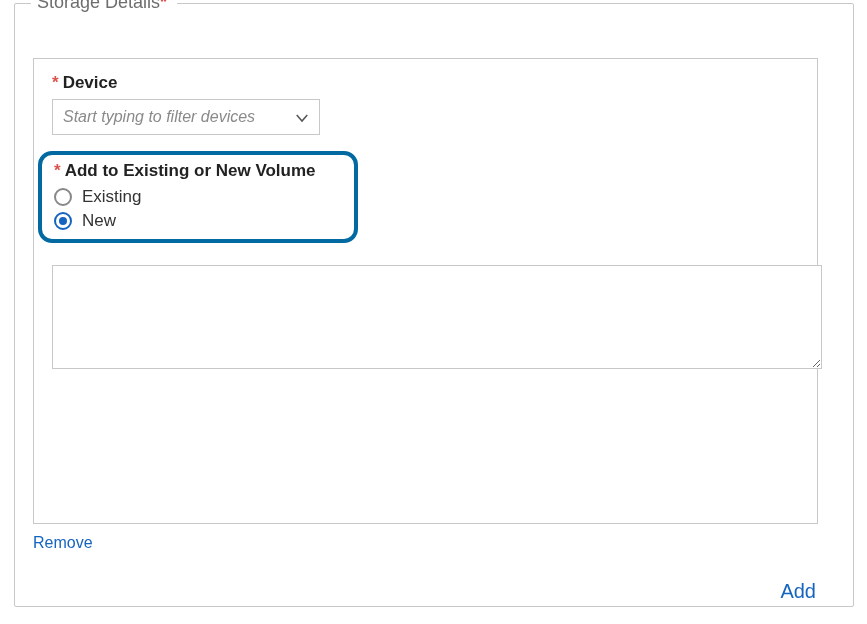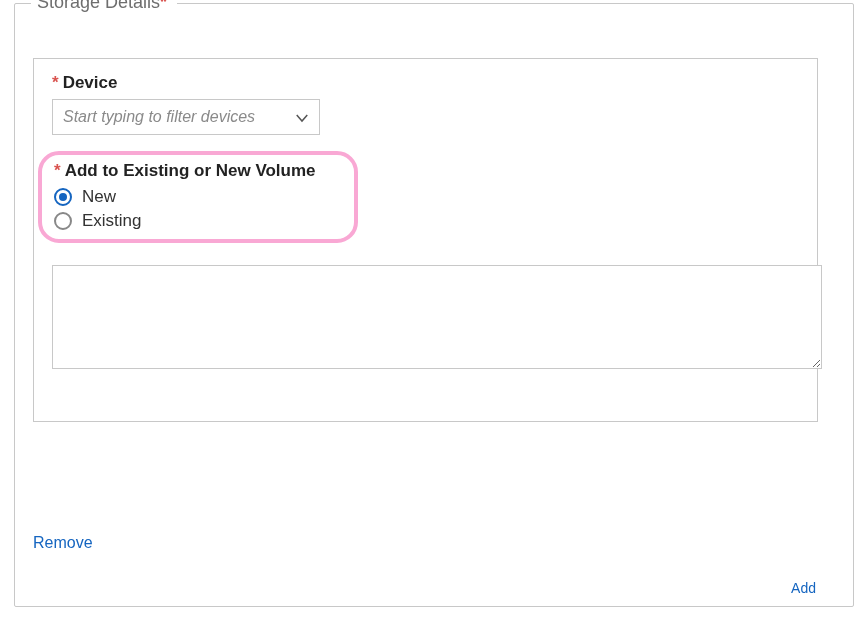--- a/index.html
+++ b/index.html
@@ -31,21 +31,21 @@
     font-size: 18px;
     color: #6e6e6e;
     font-weight: 400;
   }
   .outer-legend .req { color: #d9534f; }
   .inner-box {
     position: absolute;
     left: 18px;
     top: 54px;
     width: 785px;
-    height: 364px;
+    height: 466px;
     border: 1px solid #c8c8c8;
     padding: 14px 18px 16px 18px;
     background: #fff;
   }
   .field-label {
     font-size: 17px;
     color: #222;
     font-weight: 600;
     margin-bottom: 6px;
   }
@@ -70,22 +70,22 @@
   }
   .device-select .chev {
     position: absolute;
     right: 8px;
     top: 9px;
     width: 18px;
     height: 18px;
   }
   .device-select .chev svg { width: 18px; height: 18px; stroke: #555; fill: none; stroke-width: 2; }
   .radio-highlight {
-    border: 4px solid #f9a8d4;
-    border-radius: 21px;
+    border: 4px solid #0369a1;
+    border-radius: 14px;
     margin-left: -14px;
     padding: 6px 10px 8px 12px;
     width: 320px;
   }
   .radio-row {
     display: flex;
     align-items: center;
     margin-top: 4px;
     cursor: pointer;
   }
@@ -141,21 +141,21 @@
     font-size: 16px;
     cursor: pointer;
     text-decoration: none;
     text-align: right;
   }
   .add-link {
     position: absolute;
     right: 37px;
     top: 576px;
     color: #1565c0;
-    font-size: 14px;
+    font-size: 20px;
     cursor: pointer;
     text-decoration: none;
   }
 </style>
 </head>
 <body>
 
 <div class="outer-fieldset">
   <div class="outer-legend">
     <span>Storage Details</span><span class="req">*</span>
@@ -173,29 +173,29 @@
             <polyline points="5 8 12 16 19 8"></polyline>
           </svg>
       </span>
     </div>
 
     <div class="radio-highlight" style="margin-top:16px;">
       <div class="field-label">
         <span class="req">*</span><span>Add to Existing or New Volume</span>
       </div>
       <div class="radio-row">
+        <span class="radio"></span>
+        <span class="radio-label">Existing</span>
+      </div>
+      <div class="radio-row">
         <span class="radio selected">
             <span class="dot"></span>
           </span>
         <span class="radio-label">New</span>
       </div>
-      <div class="radio-row">
-        <span class="radio"></span>
-        <span class="radio-label">Existing</span>
-      </div>
     </div>
 
 
     <div class="desc-block">
       <textarea class="desc-textarea" style=""></textarea>
     </div>
 
   </div>
 
   <a class="remove-link">Remove</a>

